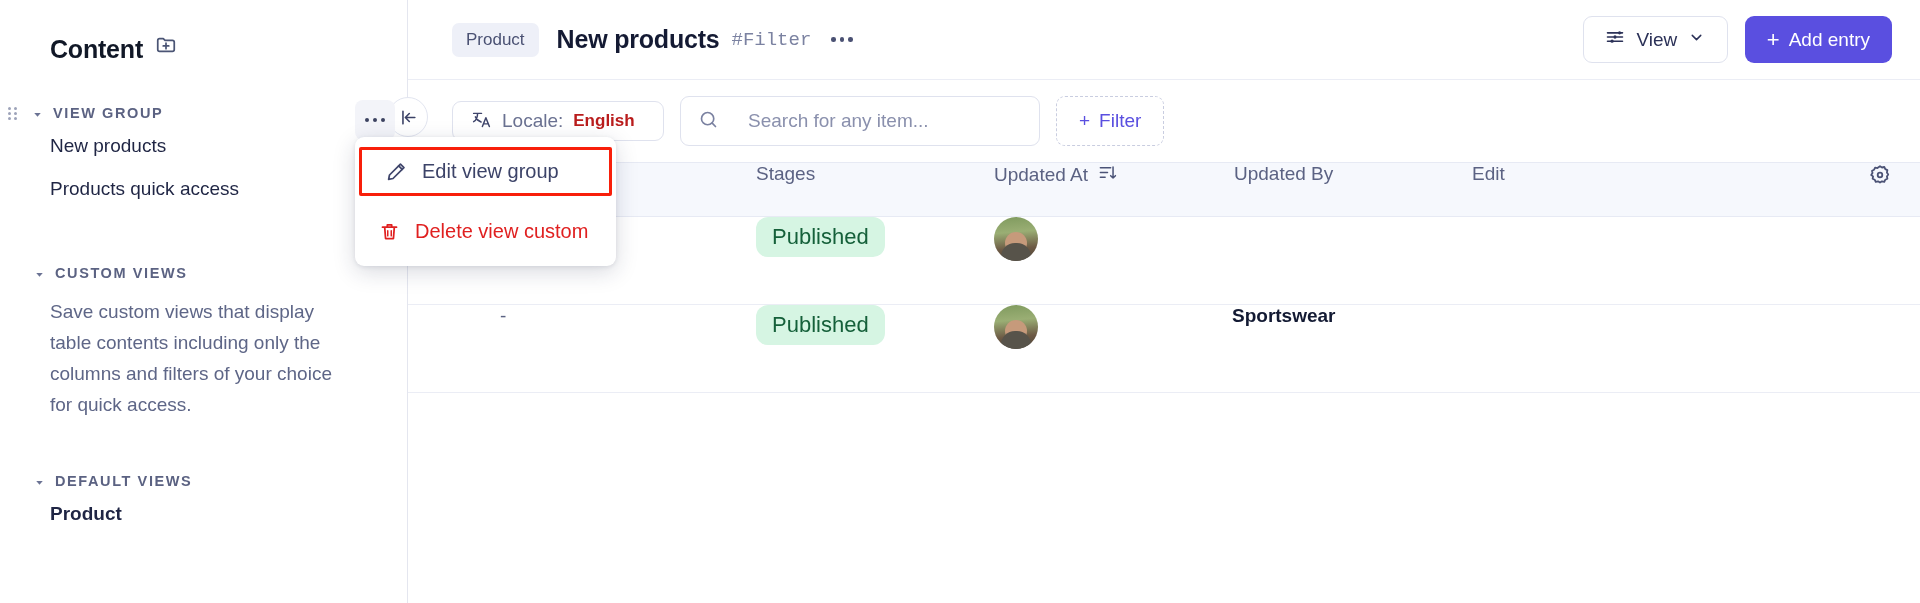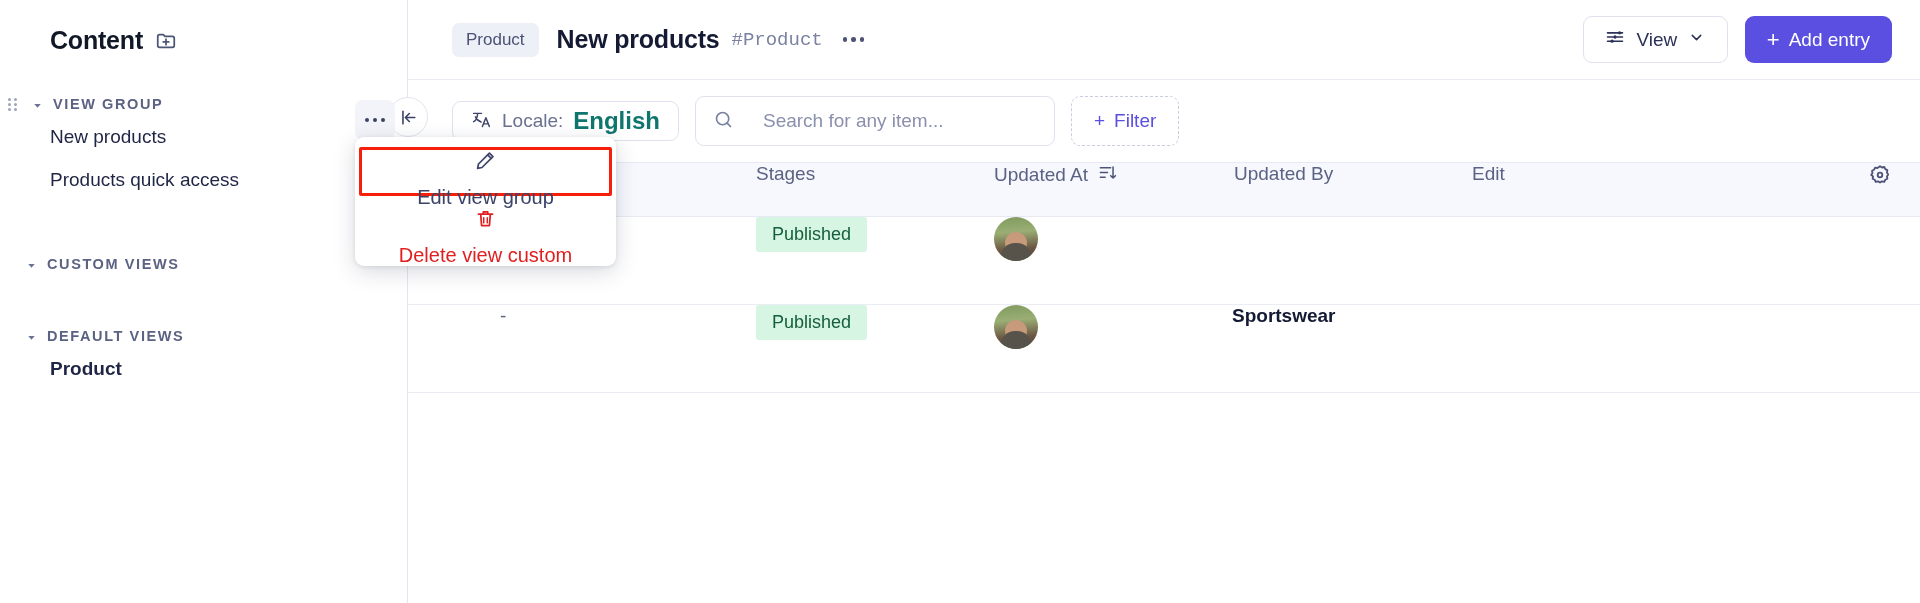--- a/index.html
+++ b/index.html
@@ -17,29 +17,30 @@
     border-right: 1px solid #e4e6ef;
     background: #ffffff;
     position: relative;
     padding: 0;
   }
   .sidebar-header {
     display: flex; align-items: center; gap: 12px;
     padding: 26px 0 0 50px;
   }
   .sidebar-title {
-    font-size: 25px; font-weight: 700; color: #111827; letter-spacing: -0.2px;
+    font-size: 25px; font-weight: 700; color: #111827; letter-spacing: -0.2px; margin-top: 9px;
   }
   .icon-add-folder { width: 22px; height: 22px; display:inline-block; color:#4b5575; }
 
   .section-head {
     display: flex; align-items: center; gap: 9px;
-    padding: 0 0 0 8px;
+    padding: 0 0 0 0;
     height: 22px;
     margin-top: 38px;
+    margin-left: 8px;
   }
   .drag-dots { width: 14px; height: 16px; display:flex; flex-wrap:wrap; align-content:center; gap:2px 3px; opacity:.85;}
   .drag-dots i { width:3px; height:3px; background:#8c93ad; border-radius:50%; display:block; }
   .chev { width: 13px; height: 13px; display:inline-block; color:#6b7394; }
   .section-label {
     font-size: 14.5px; font-weight: 600; color: #5b6282;
     letter-spacing: 1.6px; text-transform: uppercase;
   }
   .section-head.indent { padding-left: 25px; }
 
@@ -120,21 +121,21 @@
     cursor: pointer; z-index: 35; color:#3b4166;
   }
   .locale-box {
     display:flex; align-items:center; gap: 10px;
     height: 40px; padding: 0 18px;
     border: 1px solid #dfe2ee; border-radius: 9px; background:#fff;
     cursor: pointer;
     min-width: 212px;
   }
   .locale-label { font-size: 19px; color:#6a7191; }
-  .locale-value { font-size: 24px; color:#0f766e; font-weight:700; }
+  .locale-value { font-size: 17px; color:#b91c1c; font-weight:700; }
 
   .search-box {
     display:flex; align-items:center; gap: 29px;
     height: 50px; width: 360px; margin-left: 16px;
     border: 1px solid #dfe2ee; border-radius: 9px; background:#fff;
     padding: 0 17px;
   }
   .search-box input {
     border: none; outline: none; font-size: 19px; color:#161b33;
     background: transparent; width: 100%; font-family: "Liberation Sans", sans-serif;
@@ -165,21 +166,21 @@
   .c-stage { width: 238px; flex: 0 0 238px; }
   .c-upat  { width: 240px; flex: 0 0 240px; }
   .c-upby  { width: 238px; flex: 0 0 238px; }
   .c-title { flex: 1; }
   .c-gear  { width: 80px; flex: 0 0 80px; display:flex; justify-content:flex-end; padding-right: 28px;}
 
   .th { font-size: 19px; color: #5b6283; display:flex; align-items:center; gap:10px;}
   .cell-dash { font-size: 19px; color: #5b6283; }
   .badge {
     display:inline-block; background:#d6f5e3; color:#15603a;
-    font-size: 18px; padding: 7px 16px; border-radius: 3px;
+    font-size: 22px; padding: 7px 16px; border-radius: 12px;
   }
   .cell-date { font-size: 19px; color:#414872; }
   .avatar {
     width: 44px; height: 44px; border-radius: 50%;
     background: linear-gradient(175deg,#7f9a5e 0%,#9aae74 35%,#6d5a45 70%,#4e4335 100%);
     position: relative; overflow: hidden; display:block;
   }
   .avatar::before {
     content:""; position:absolute; left:50%; top:34%; transform:translateX(-50%);
     width: 22px; height: 22px; border-radius: 50%;
@@ -199,21 +200,20 @@
     width: 261px; background: #fff;
     border-radius: 9px;
     box-shadow: 0 6px 22px rgba(30,36,70,.17), 0 1px 4px rgba(30,36,70,.10);
     padding: 10px 0 12px 0;
     z-index: 50;
   }
   .menu-item {
     display: flex; align-items: center; gap: 15px;
     height: 46px; padding: 0 23px; font-size: 20px; cursor: pointer;
     color: #3c4368;
-    flex-direction: column;
   }
   .menu-item.danger { color: #e02020; font-weight: 400; margin-top: 12px; }
   .menu-item .mi-ico { width: 22px; height: 22px; display:flex; align-items:center; justify-content:center;}
   .menu-item.highlight {
     border: 3px solid #f81f0a; border-radius: 2px; height: 49px;
     margin: 0 4px;
   }
 </style>
 </head>
 <body>
@@ -256,40 +256,41 @@
     </div>
 
     <div class="section-head indent" style="margin-top:52px">
       <span class="chev">
         <svg viewBox="0 0 24 24" width="13" height="13" fill="currentColor">
             <path d="M6 9l6 7 6-7z"></path>
           </svg>
       </span>
       <span class="section-label">CUSTOM VIEWS</span>
     </div>
+    <p class="sidebar-desc">Save custom views that display table contents including only the columns and filters of your choice for quick access.</p>
 
     <div class="section-head indent" style="margin-top:50px">
       <span class="chev">
         <svg viewBox="0 0 24 24" width="13" height="13" fill="currentColor">
             <path d="M6 9l6 7 6-7z"></path>
           </svg>
       </span>
       <span class="section-label">DEFAULT VIEWS</span>
     </div>
     <div class="nav-item bold">
       <span>Product</span>
     </div>
   </aside>
 
   <section class="main">
 
     <div class="topbar">
       <span class="crumb-chip">Product</span>
       <span class="page-title">New products</span>
-      <span class="page-tag">#Product</span>
+      <span class="page-tag">#Filter</span>
       <span class="title-more">
           <i></i>
           <i></i>
           <i></i>
         </span>
 
       <span class="spacer"></span>
 
       <button class="btn-view">
         <span>

